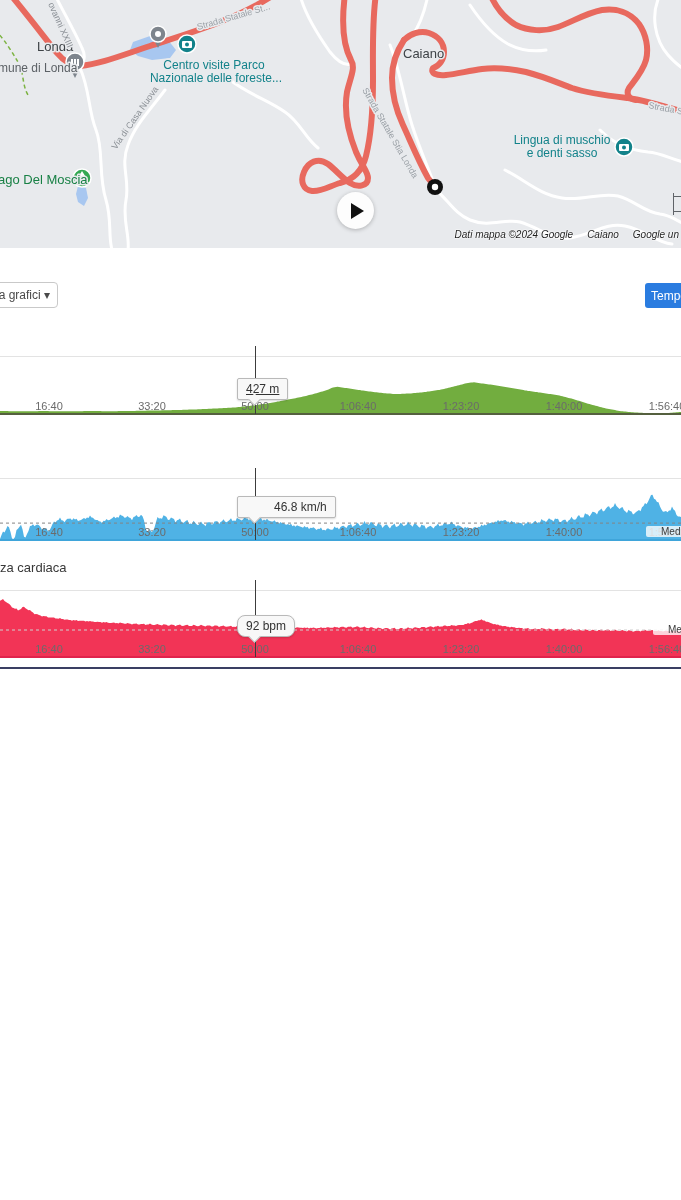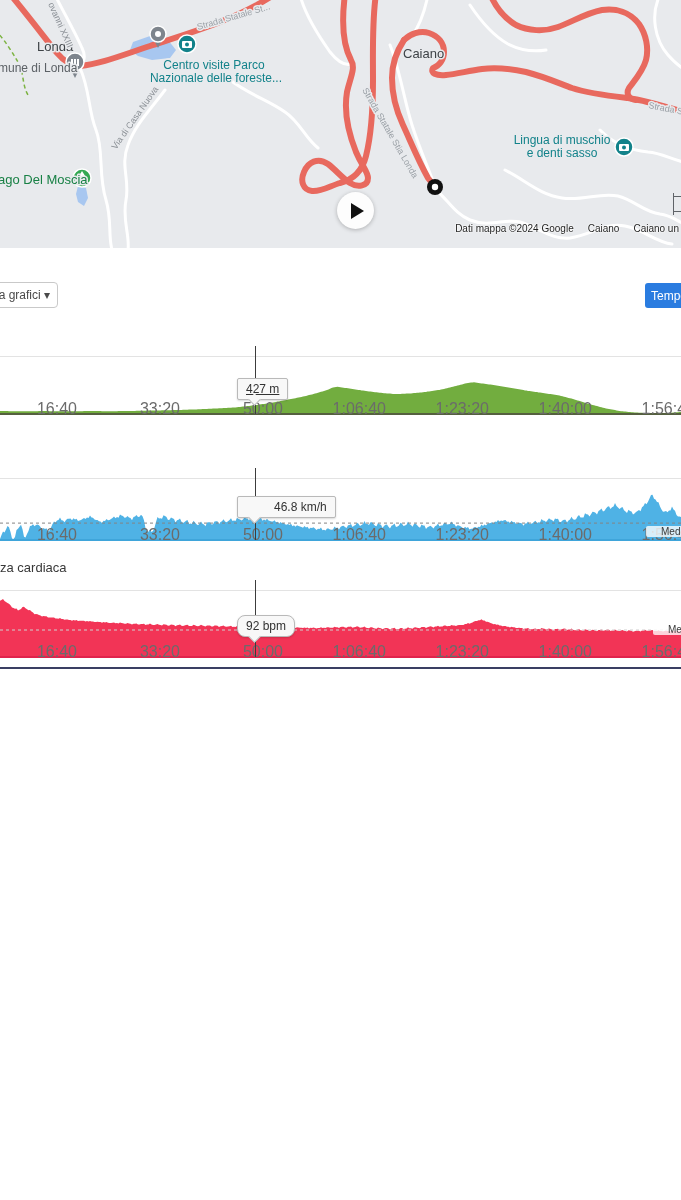--- a/index.html
+++ b/index.html
@@ -10,44 +10,44 @@
   
   .map { position:absolute; left:0; top:0; width:681px; height:248px; overflow:hidden; background:#e8eaed; }
   .map svg { display:block; }
   .map text { font-family:"Liberation Sans", sans-serif; }
   .halo { paint-order:stroke; stroke:#e8eaed; stroke-width:3px; stroke-linejoin:round; }
   .play-btn { position:absolute; left:337px; top:192px; width:37px; height:37px; border-radius:50%;
               background:#fdfdfd; box-shadow:0 1px 4px rgba(0,0,0,.25); cursor:pointer;
               display:flex; align-items:center; justify-content:center; }
   .play-tri { width:0; height:0; border-left:13px solid #111; border-top:8px solid transparent;
               border-bottom:8px solid transparent; margin-left:4px; }
-  .attribution { position:absolute; right:2px; bottom:14px; display:flex; gap:14px;
+  .attribution { position:absolute; right:2px; bottom:8px; display:flex; gap:14px;
                  font-size:10px; color:#1f1f1f; white-space:nowrap;
-                 text-shadow:0 0 2px #fff,0 0 2px #fff,0 0 2px #fff; }
+                 text-shadow:0 0 2px #fff,0 0 2px #fff,0 0 2px #fff;font-style:italic; }
   .attribution span { display:inline-block; }
   .scale-ctrl { position:absolute; right:-8px; top:193px; width:16px; height:22px;
                 border-left:1px solid #5f6368; }
   .scale-ctrl:before, .scale-ctrl:after { content:""; position:absolute; left:0; width:8px; height:1px; background:#5f6368; }
   .scale-ctrl:before { top:3px; } .scale-ctrl:after { bottom:3px; }
 
   
   .charts-dd { position:absolute; left:-12px; top:282px; width:70px; height:26px;
                background:#fff; border:1px solid #c9c9c9; border-radius:4px;
                font-family:"Liberation Sans",sans-serif; font-size:12px; color:#4a4a4a;
                text-align:right; padding-right:7px; cursor:pointer; }
   .tempo-btn { position:absolute; left:645px; top:283px; width:58px; height:25px;
                background:#2a7ce0; border:none; border-radius:3px; color:#fff;
                font-family:"Liberation Sans",sans-serif; font-size:12px; text-align:left;
                padding-left:6px; cursor:pointer; }
 
   
   .chart-band { position:absolute; left:0; width:681px; border-top:1px solid #e3e3e3; }
   .chart-band svg { display:block; }
-  .tick { position:absolute; width:56px; margin-left:-28px; text-align:right;
-          font-size:16px; color:#6b6b6b; z-index:2; pointer-events:none; }
+  .tick { position:absolute; width:56px; margin-left:-28px; text-align:center;
+          font-size:11px; color:#6b6b6b; z-index:2; pointer-events:none; }
   .crosshair { position:absolute; width:1px; background:#3c3c3c; z-index:3; }
   .tooltip { position:absolute; z-index:5; background:#f8f8f8; border:1px solid #b9b9b9;
              border-radius:2px; padding:3px 8px; font-size:12px; color:#333;
              white-space:nowrap; box-shadow:0 1px 2px rgba(0,0,0,.15); }
   .tooltip:after { content:""; position:absolute; left:12px; bottom:-5px; width:8px; height:8px;
                    background:#f8f8f8; border-right:1px solid #b9b9b9; border-bottom:1px solid #b9b9b9;
                    transform:rotate(45deg); }
   .media-label { position:absolute; z-index:4; font-size:10px; color:#3a3a3a;
                  background:rgba(255,255,255,.78); padding:0 15px; border-radius:2px; }
   .hr-title { position:absolute; left:0; top:560px; font-size:13px; color:#383838; }
@@ -145,21 +145,21 @@
         </g>
     </svg>
 
     <div class="play-btn">
       <div class="play-tri"></div>
     </div>
     <div class="scale-ctrl"></div>
     <div class="attribution">
       <span>Dati mappa ©2024 Google</span>
       <span>Caiano</span>
-      <span>Caiano un</span>
+      <span>Google un</span>
     </div>
   </div>
 
   <button class="charts-dd">a grafici ▾</button>
   <button class="tempo-btn">Tempo</button>
 
   <div class="chart-band" id="band-0" style="top: 356px; height: 58px;">
     <svg id="svg-0" width="681" height="58">
         <polygon id="area-0" points="0,58 0.0,54.1 1.5,54.1 3.0,54.1 4.5,54.1 6.0,54.1 7.5,54.1 9.0,54.2 10.5,54.2 12.0,54.2 13.5,54.2 15.0,54.2 16.5,54.2 18.0,54.3 19.5,54.2 21.0,54.2 22.5,54.2 24.0,54.2 25.5,54.2 27.0,54.2 28.5,54.2 30.0,54.2 31.5,54.2 33.0,54.2 34.5,54.2 36.0,54.2 37.5,54.2 39.0,54.1 40.5,54.1 42.0,54.1 43.5,54.1 45.0,54.1 46.5,54.1 48.0,54.1 49.5,54.2 51.0,54.2 52.5,54.2 54.0,54.2 55.5,54.2 57.0,54.2 58.5,54.2 60.0,54.3 61.5,54.3 63.0,54.3 64.5,54.3 66.0,54.3 67.5,54.3 69.0,54.3 70.5,54.3 72.0,54.3 73.5,54.3 75.0,54.3 76.5,54.3 78.0,54.2 79.5,54.2 81.0,54.2 82.5,54.2 84.0,54.1 85.5,54.1 87.0,54.1 88.5,54.1 90.0,54.1 91.5,54.1 93.0,54.1 94.5,54.1 96.0,54.1 97.5,54.1 99.0,54.1 100.5,54.1 102.0,54.2 103.5,54.2 105.0,54.2 106.5,54.2 108.0,54.2 109.5,54.2 111.0,54.2 112.5,54.2 114.0,54.2 115.5,54.2 117.0,54.2 118.5,54.1 120.0,54.1 121.5,54.1 123.0,54.1 124.5,54.0 126.0,54.0 127.5,54.0 129.0,54.0 130.5,54.0 132.0,53.9 133.5,53.9 135.0,53.9 136.5,53.8 138.0,53.8 139.5,53.8 141.0,53.8 142.5,53.7 144.0,53.7 145.5,53.7 147.0,53.6 148.5,53.6 150.0,53.6 151.5,53.5 153.0,53.5 154.5,53.5 156.0,53.5 157.5,53.4 159.0,53.4 160.5,53.4 162.0,53.3 163.5,53.3 165.0,53.3 166.5,53.3 168.0,53.2 169.5,53.2 171.0,53.2 172.5,53.1 174.0,53.1 175.5,53.0 177.0,53.0 178.5,53.0 180.0,52.9 181.5,52.9 183.0,52.8 184.5,52.8 186.0,52.7 187.5,52.7 189.0,52.6 190.5,52.6 192.0,52.6 193.5,52.5 195.0,52.4 196.5,52.4 198.0,52.3 199.5,52.2 201.0,52.2 202.5,52.1 204.0,52.0 205.5,52.0 207.0,51.9 208.5,51.8 210.0,51.8 211.5,51.7 213.0,51.6 214.5,51.6 216.0,51.5 217.5,51.4 219.0,51.3 220.5,51.2 222.0,51.2 223.5,51.1 225.0,51.0 226.5,50.9 228.0,50.8 229.5,50.8 231.0,50.7 232.5,50.6 234.0,50.5 235.5,50.4 237.0,50.2 238.5,50.1 240.0,49.9 241.5,49.8 243.0,49.6 244.5,49.5 246.0,49.3 247.5,49.1 249.0,48.9 250.5,48.7 252.0,48.5 253.5,48.3 255.0,48.1 256.5,47.9 258.0,47.7 259.5,47.5 261.0,47.3 262.5,47.1 264.0,46.9 265.5,46.7 267.0,46.4 268.5,46.2 270.0,45.9 271.5,45.7 273.0,45.4 274.5,45.2 276.0,44.9 277.5,44.6 279.0,44.4 280.5,44.1 282.0,43.8 283.5,43.5 285.0,43.2 286.5,42.9 288.0,42.6 289.5,42.3 291.0,42.0 292.5,41.8 294.0,41.5 295.5,41.2 297.0,40.8 298.5,40.5 300.0,40.2 301.5,39.9 303.0,39.5 304.5,39.2 306.0,38.9 307.5,38.5 309.0,38.1 310.5,37.8 312.0,37.4 313.5,37.0 315.0,36.6 316.5,36.2 318.0,35.8 319.5,35.3 321.0,34.8 322.5,34.4 324.0,33.9 325.5,33.5 327.0,33.0 328.5,32.4 330.0,31.7 331.5,31.1 333.0,30.6 334.5,30.3 336.0,30.1 337.5,29.8 339.0,30.0 340.5,30.3 342.0,30.5 343.5,30.7 345.0,30.9 346.5,31.1 348.0,31.3 349.5,31.6 351.0,31.8 352.5,32.0 354.0,32.2 355.5,32.5 357.0,32.7 358.5,32.9 360.0,33.1 361.5,33.4 363.0,33.6 364.5,33.8 366.0,34.1 367.5,34.3 369.0,34.5 370.5,34.6 372.0,34.8 373.5,35.0 375.0,35.2 376.5,35.3 378.0,35.5 379.5,35.7 381.0,35.8 382.5,36.0 384.0,36.2 385.5,36.3 387.0,36.4 388.5,36.5 390.0,36.6 391.5,36.8 393.0,36.9 394.5,37.0 396.0,37.0 397.5,37.0 399.0,36.9 400.5,36.9 402.0,36.8 403.5,36.8 405.0,36.7 406.5,36.6 408.0,36.6 409.5,36.5 411.0,36.4 412.5,36.2 414.0,36.1 415.5,35.9 417.0,35.8 418.5,35.7 420.0,35.5 421.5,35.4 423.0,35.2 424.5,35.1 426.0,34.9 427.5,34.6 429.0,34.4 430.5,34.2 432.0,34.0 433.5,33.8 435.0,33.6 436.5,33.3 438.0,33.1 439.5,32.9 441.0,32.6 442.5,32.3 444.0,31.9 445.5,31.5 447.0,31.2 448.5,30.8 450.0,30.4 451.5,30.1 453.0,29.7 454.5,29.3 456.0,29.0 457.5,28.6 459.0,28.2 460.5,27.8 462.0,27.4 463.5,27.0 465.0,26.6 466.5,26.2 468.0,26.0 469.5,25.8 471.0,25.6 472.5,25.4 474.0,25.3 475.5,25.6 477.0,25.8 478.5,26.0 480.0,26.2 481.5,26.4 483.0,26.6 484.5,26.8 486.0,27.0 487.5,27.2 489.0,27.4 490.5,27.6 492.0,27.8 493.5,28.0 495.0,28.2 496.5,28.4 498.0,28.7 499.5,28.9 501.0,29.2 502.5,29.4 504.0,29.7 505.5,29.9 507.0,30.2 508.5,30.5 510.0,30.7 511.5,31.0 513.0,31.2 514.5,31.5 516.0,31.8 517.5,32.0 519.0,32.3 520.5,32.6 522.0,32.8 523.5,33.1 525.0,33.4 526.5,33.6 528.0,33.9 529.5,34.1 531.0,34.3 532.5,34.5 534.0,34.7 535.5,34.9 537.0,35.1 538.5,35.4 540.0,35.6 541.5,35.8 543.0,36.0 544.5,36.2 546.0,36.4 547.5,36.7 549.0,36.9 550.5,37.1 552.0,37.3 553.5,37.6 555.0,37.8 556.5,38.0 558.0,38.2 559.5,38.5 561.0,38.9 562.5,39.3 564.0,39.7 565.5,40.1 567.0,40.5 568.5,40.9 570.0,41.2 571.5,41.6 573.0,42.0 574.5,42.4 576.0,42.9 577.5,43.4 579.0,43.8 580.5,44.3 582.0,44.8 583.5,45.3 585.0,45.7 586.5,46.2 588.0,46.7 589.5,47.1 591.0,47.6 592.5,48.0 594.0,48.3 595.5,48.7 597.0,49.1 598.5,49.5 600.0,49.9 601.5,50.3 603.0,50.7 604.5,51.1 606.0,51.4 607.5,51.7 609.0,52.0 610.5,52.3 612.0,52.6 613.5,52.8 615.0,53.1 616.5,53.4 618.0,53.7 619.5,53.9 621.0,54.2 622.5,54.3 624.0,54.5 625.5,54.6 627.0,54.7 628.5,54.9 630.0,55.0 631.5,55.2 633.0,55.3 634.5,55.4 636.0,55.6 637.5,55.6 639.0,55.7 640.5,55.7 642.0,55.8 643.5,55.9 645.0,55.9 646.5,56.0 648.0,56.0 649.5,56.1 651.0,56.2 652.5,56.2 654.0,56.2 655.5,56.2 657.0,56.1 658.5,56.1 660.0,56.1 661.5,56.1 663.0,56.1 664.5,56.1 666.0,56.1 667.5,56.0 669.0,55.9 670.5,55.8 672.0,55.7 673.5,55.6 675.0,55.5 676.5,55.3 678.0,55.2 679.5,55.1 681.0,55.0 681,58" fill="#72ad3f"></polygon>
         <line id="base-0" x1="0" x2="681" y1="57" y2="57" stroke="#55603f" stroke-width="2"></line>

